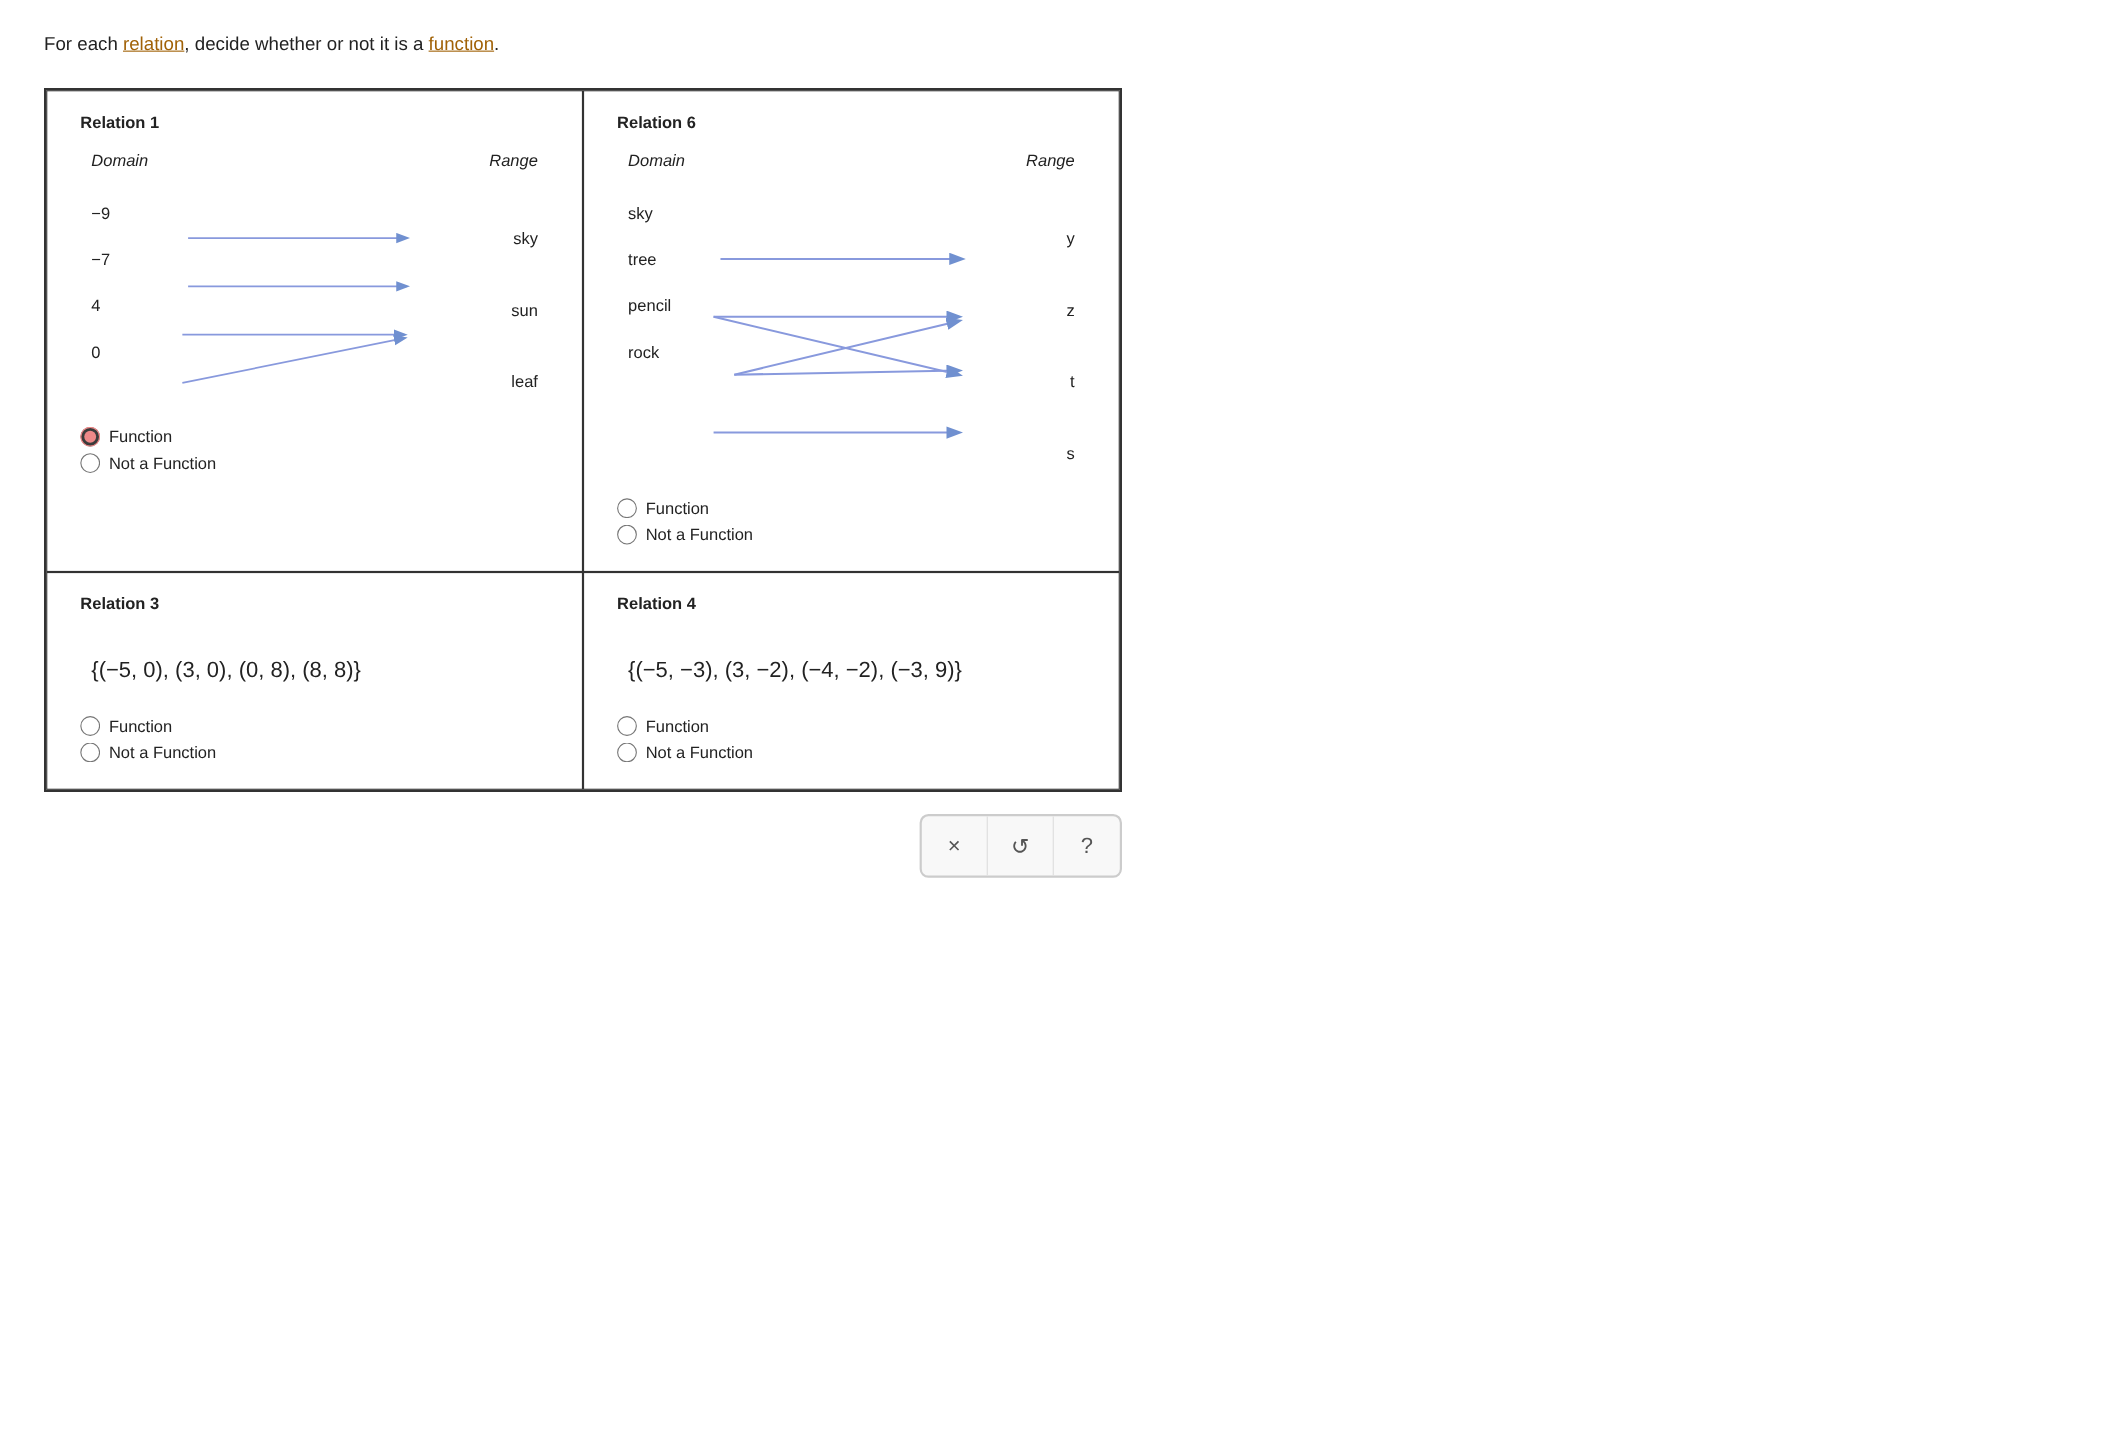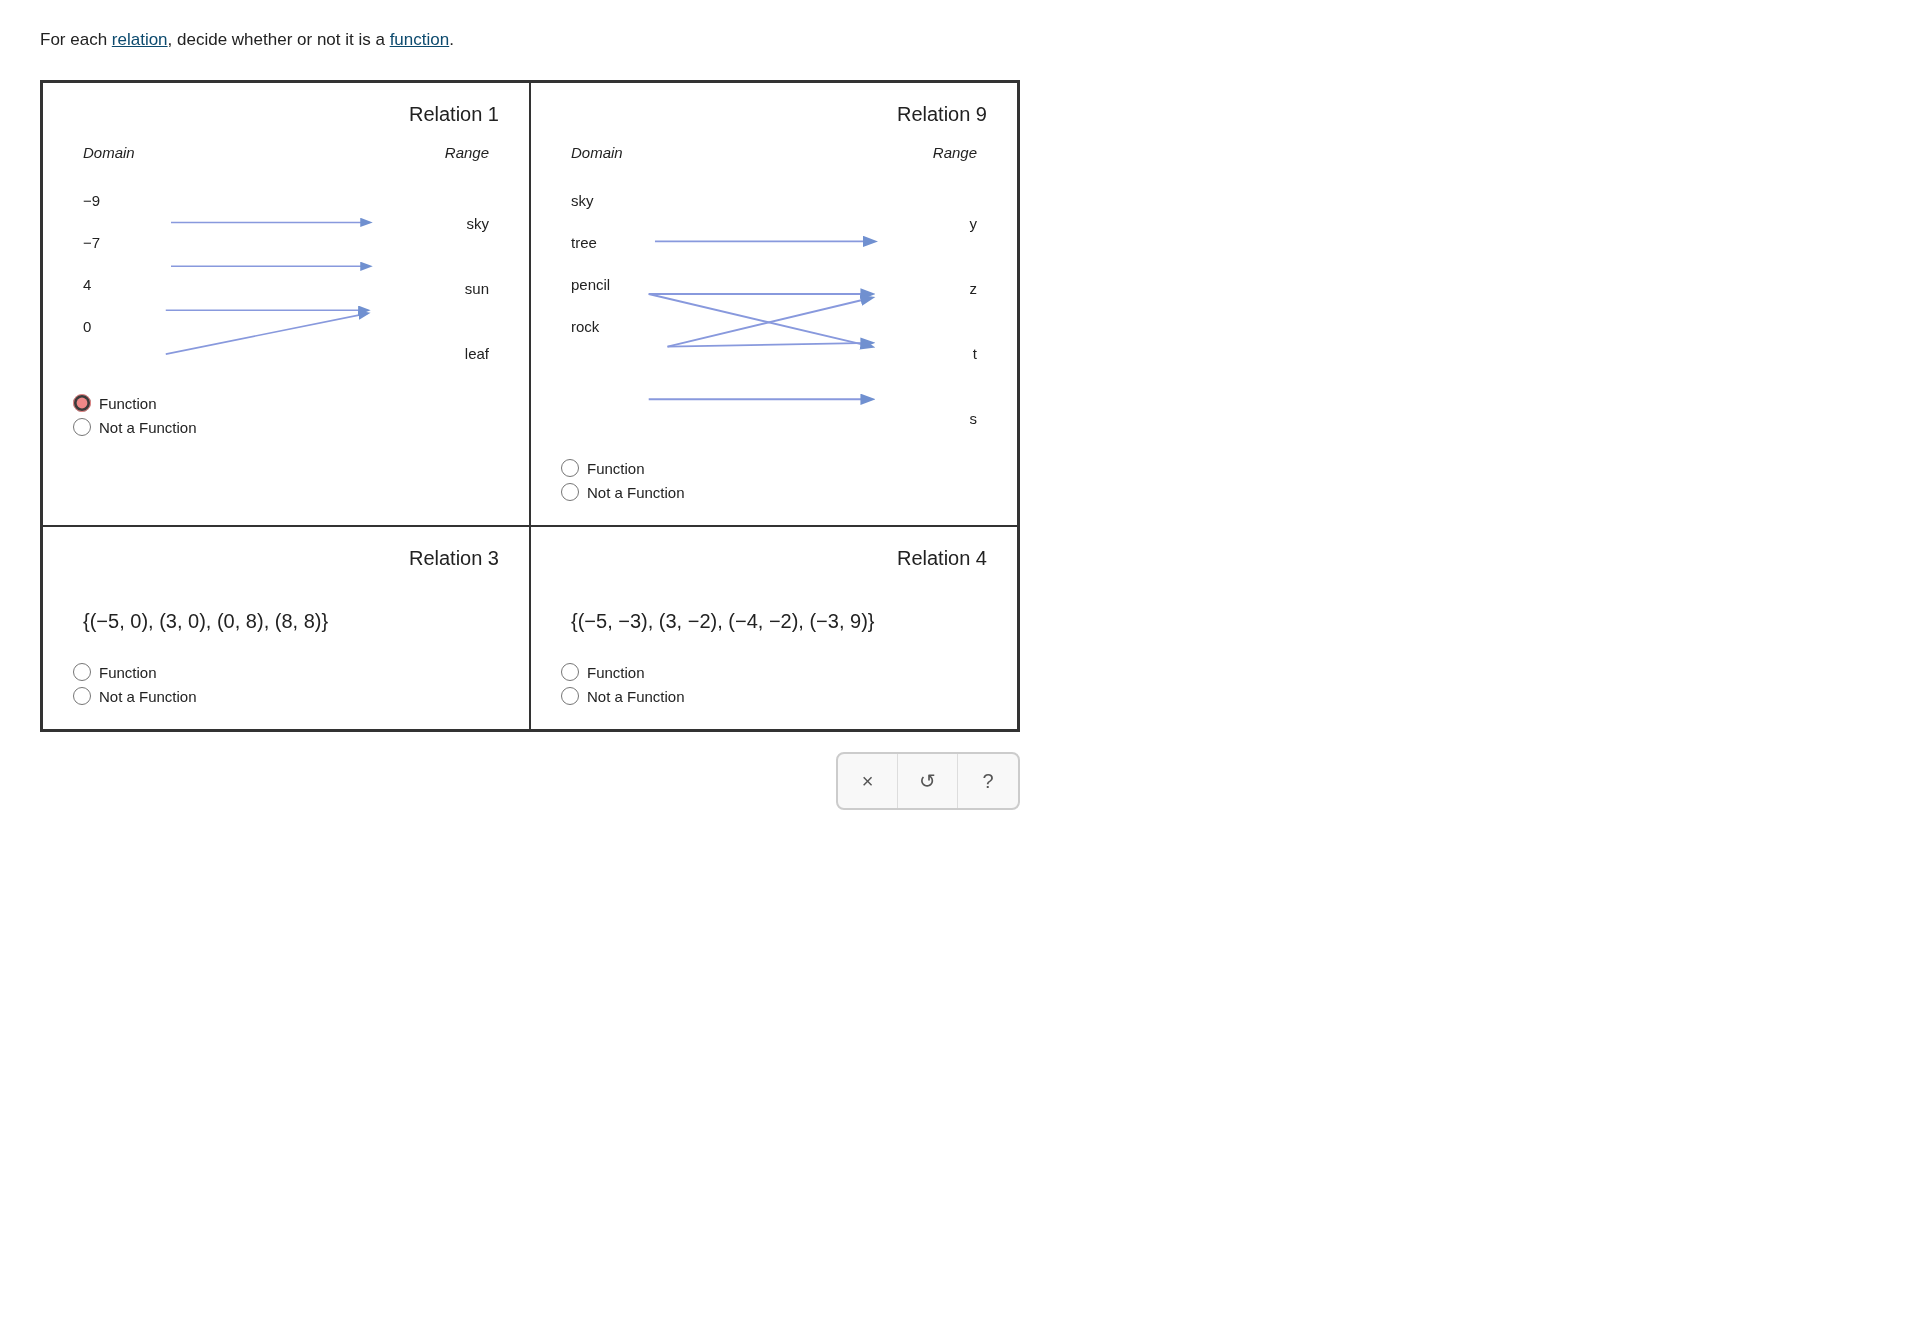--- a/index.html
+++ b/index.html
@@ -7,38 +7,38 @@
       font-family: Arial, sans-serif;
       background: #fff;
       color: #222;
       padding: 30px 40px;
     }
     .intro {
       font-size: 17px;
       margin-bottom: 30px;
     }
     .intro a {
-      color: #0c4a6e;
+      color: #a16207;
       text-decoration: underline;
     }
     .grid {
       display: grid;
       grid-template-columns: 1fr 1fr;
       border: 2px solid #333;
       width: 980px;
     }
     .cell {
       border: 1px solid #333;
       padding: 20px 30px 24px 30px;
       position: relative;
     }
     .cell-title {
-      text-align: right;
-      font-size: 20px;
-      font-weight: normal;
+      text-align: left;
+      font-size: 15px;
+      font-weight: bold;
       margin-bottom: 18px;
     }
     .mapping-area {
       display: flex;
       justify-content: space-between;
       align-items: flex-start;
       position: relative;
       min-height: 220px;
       padding: 0 10px;
     }
@@ -179,21 +179,21 @@
         <span>Function</span>
       </label>
       <label class="radio-label">
         <input type="radio" name="r1" value="notfunction" style="">
         <span>Not a Function</span>
       </label>
     </div>
   </div>
 
   <div class="cell">
-    <div class="cell-title">Relation 9</div>
+    <div class="cell-title">Relation 6</div>
     <div class="mapping-area" style="position:relative;">
       <div class="domain-col">
         <div class="col-header"><em>Domain</em></div>
         <div class="domain-item">sky</div>
         <div class="domain-item">tree</div>
         <div class="domain-item">pencil</div>
         <div class="domain-item">rock</div>
       </div>
       <svg class="svg-arrows" viewBox="0 0 340 230" xmlns="http://www.w3.org/2000/svg">
         <defs>

